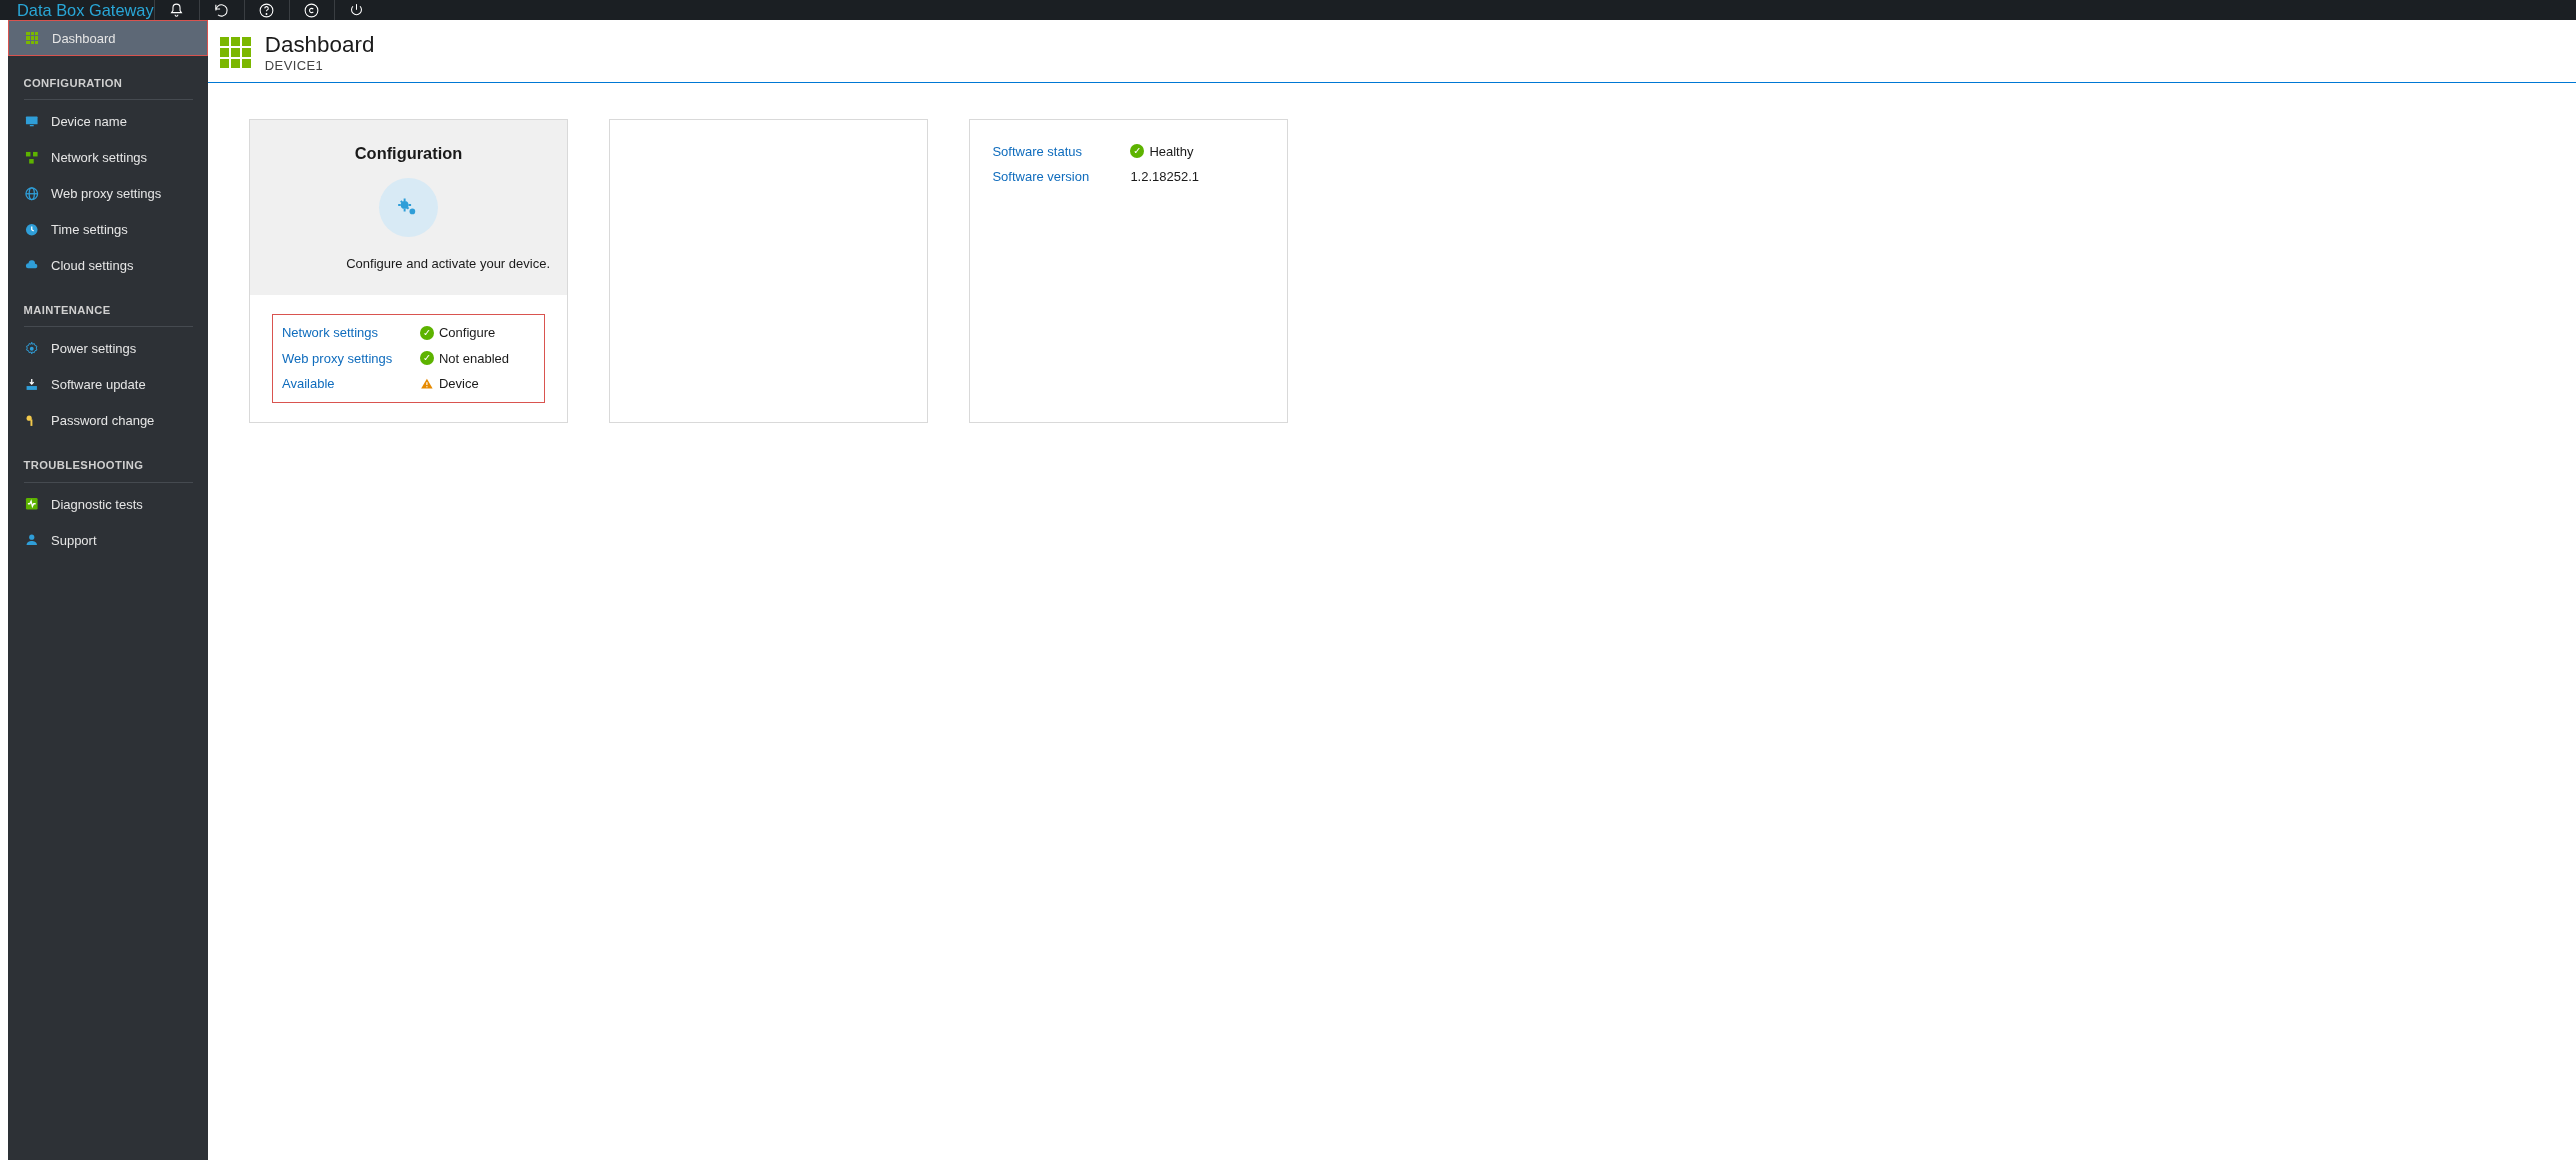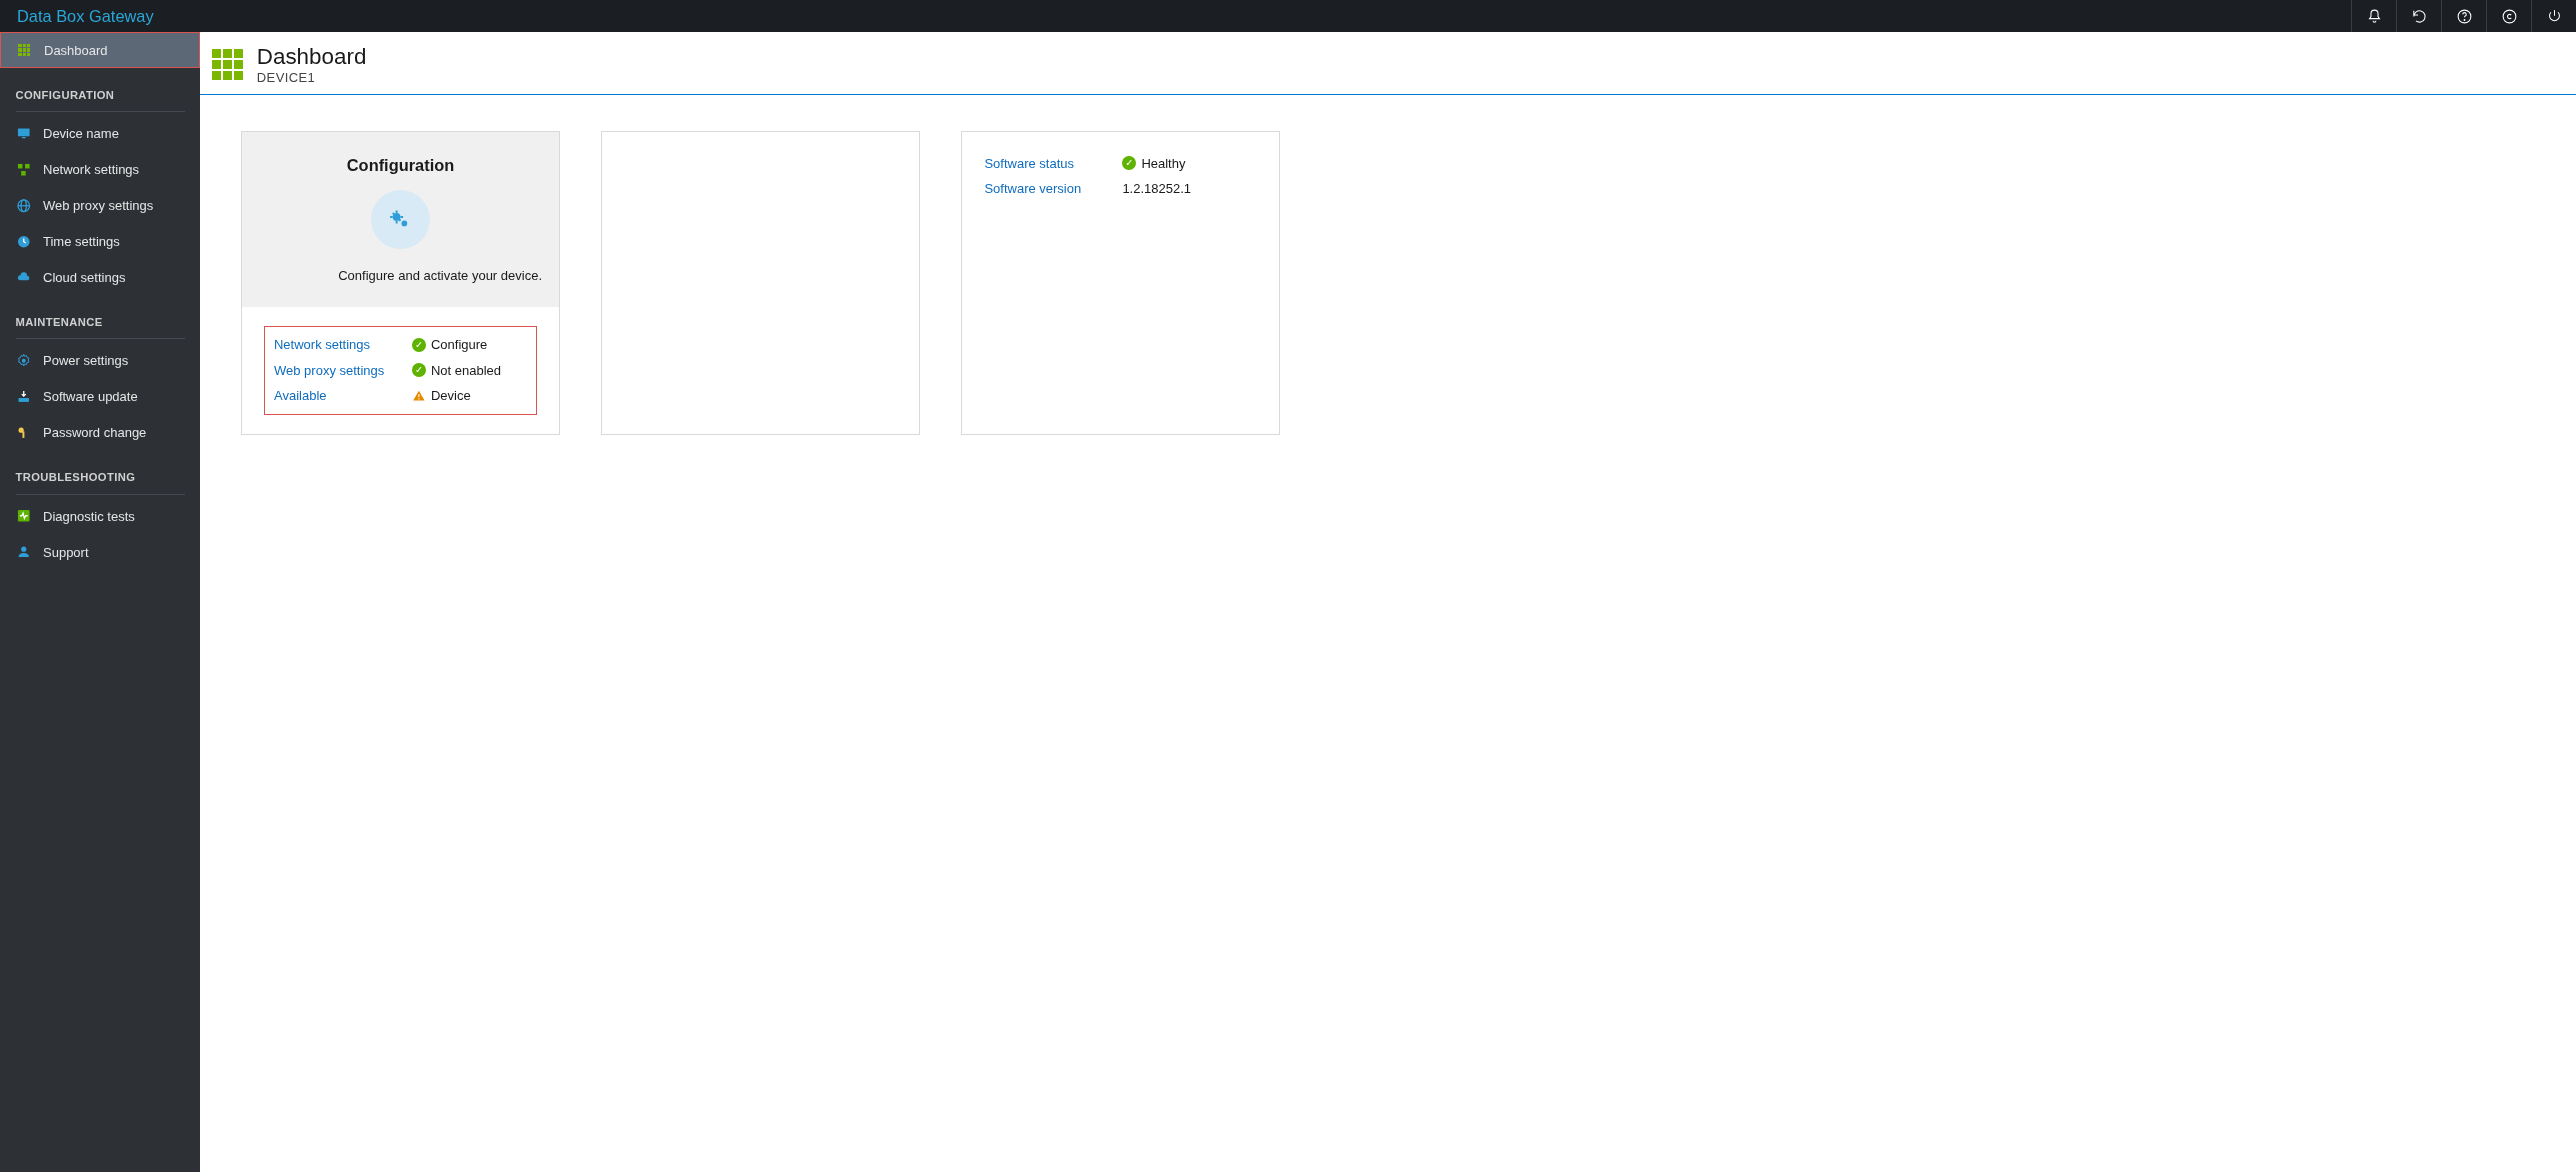--- a/index.html
+++ b/index.html
@@ -1,24 +1,24 @@
 <!DOCTYPE html>
 <html style="font-size:13.8px"><head>
   <meta charset="utf-8">
   <style>
     * { margin: 0; padding: 0; box-sizing: border-box; }
     body { font-family: "Segoe UI", Arial, sans-serif; background: #fff; color: #1a1a1a; }
 
     .topbar {
       background: #1b1f23;
-      height: 32px;
+      height: 20px;
       display: flex;
       align-items: center;
       padding-left: 17px;
-      justify-content: space-between;
+      justify-content: flex-start;
     }
     .topbar-title {
       color: #29a6d6;
       font-size: 16.4px;
       font-weight: 400;
     }
     .topbar-icons {
       display: flex;
       height: 100%;
     }
@@ -27,21 +27,21 @@
       height: 100%;
       display: flex;
       align-items: center;
       justify-content: center;
       border-left: 0.9px solid #3a3e42;
       color: #fff;
       cursor: pointer;
     }
     .topbar-icon svg { width: 17px; height: 17px; stroke: #fff; fill: none; stroke-width: 1.5; }
 
-    .layout { display: flex; height: calc(100vh - 36px); min-height: 586px;}
+    .layout { display: flex; height: calc(100vh - 36px); min-height: 586px; margin-left: 8px;}
     .sidebar {
       width: 200px;
       background: #2d3136;
       color: #e6e6e6;
       padding-top: 0;
       flex-shrink: 0;
     }
     .side-item {
       display: flex;
       align-items: center;

